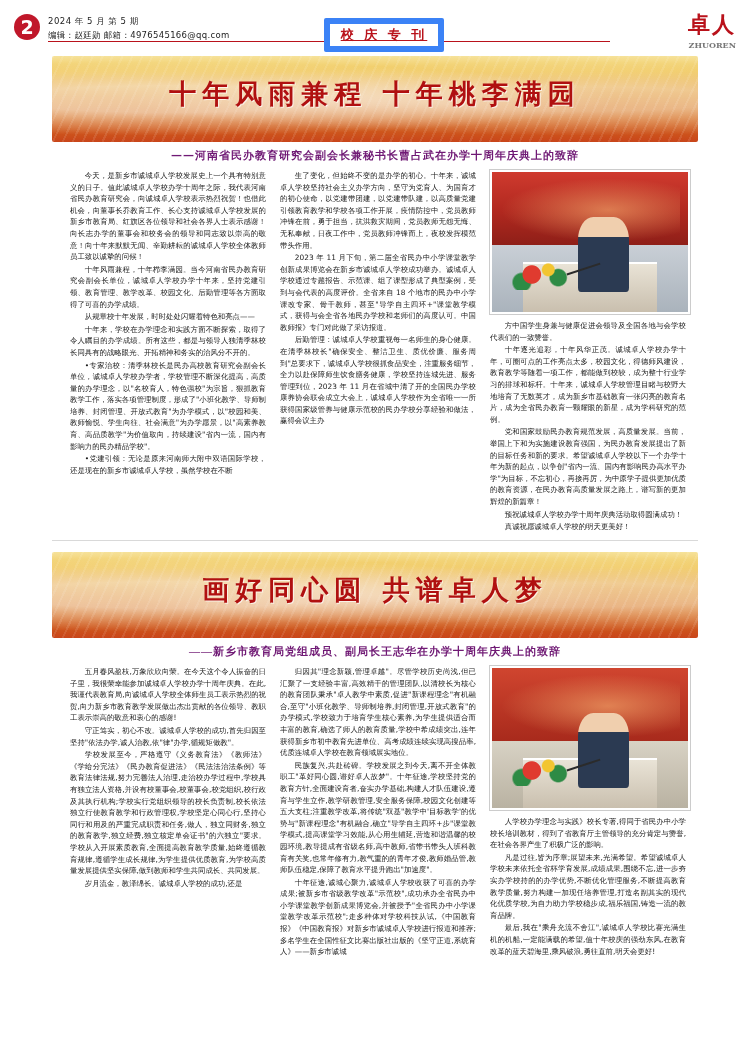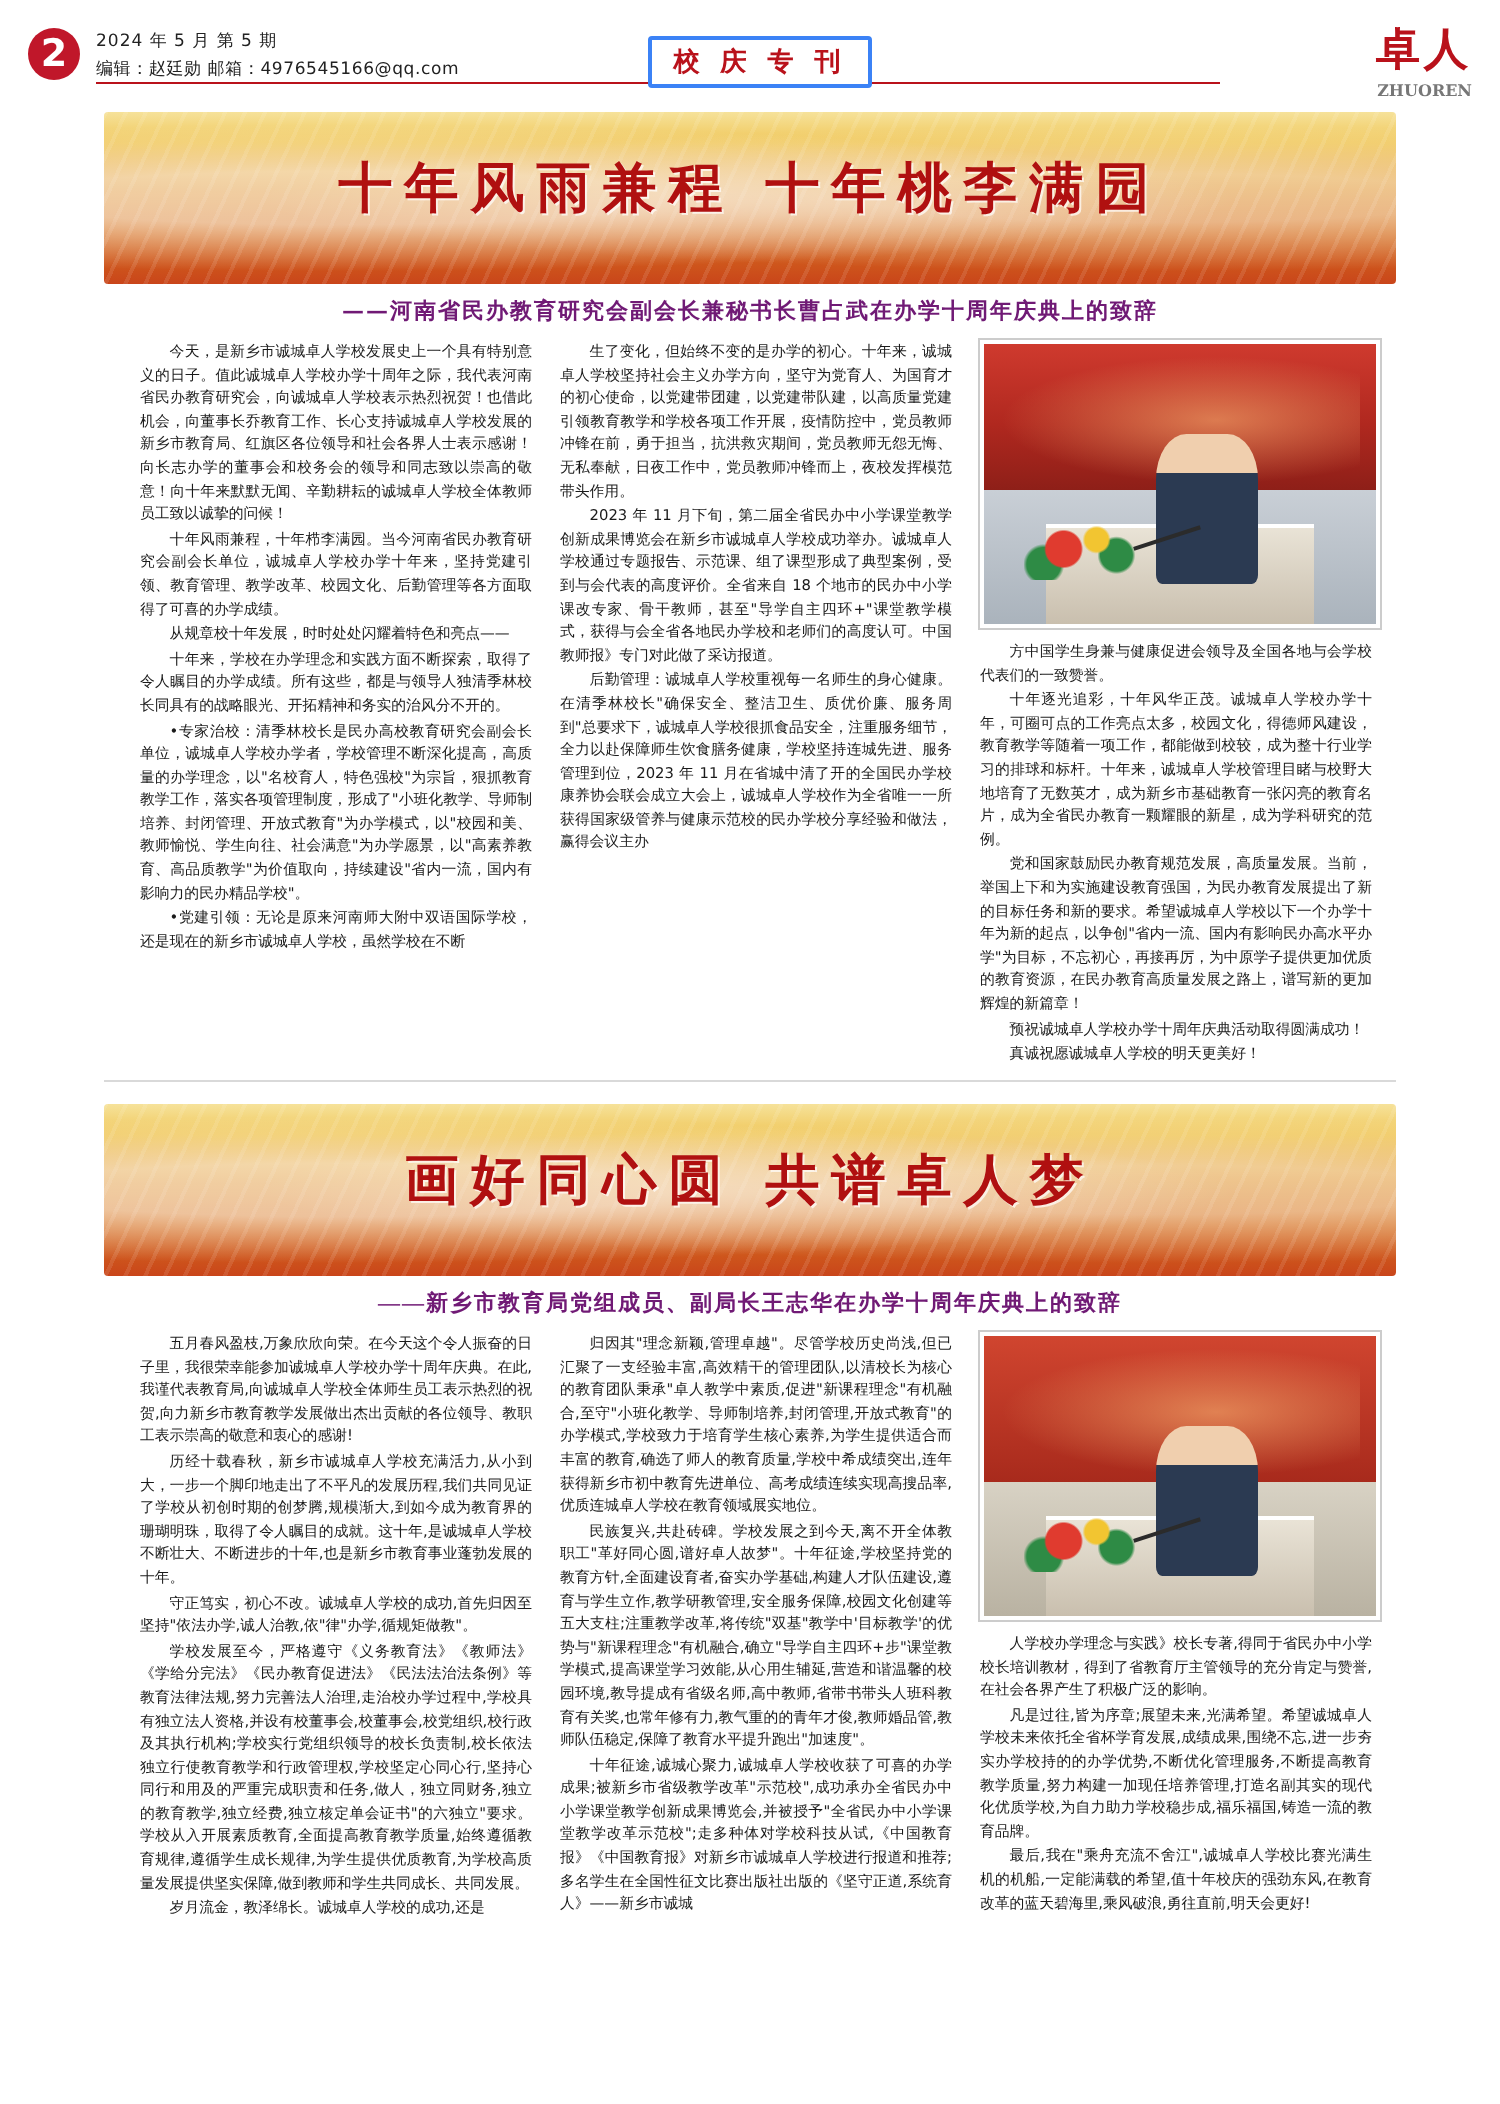--- a/index.html
+++ b/index.html
@@ -28,24 +28,25 @@
   .mast-meta .row1{letter-spacing:.5px;}
   .mast-meta .row2{letter-spacing:.3px;}
   .mast-line{
     position:absolute;left:48px;top:41px;width:276px;height:1px;background:#b9121b;
   }
   .mast-line2{
     position:absolute;left:430px;top:41px;width:180px;height:1px;background:#b9121b;
   }
   .mast-title{
     position:absolute;left:324px;top:18px;width:108px;height:22px;
-    border:2px solid #3b82f6;border-radius:2px;
+    border:6px solid #3b82f6;border-radius:2px;
     display:flex;align-items:center;justify-content:center;
     font-size:13px;font-weight:bold;color:#b9121b;letter-spacing:3px;
     background:#fff;
+    text-decoration:underline;
   }
   .mast-brand{
     position:absolute;right:14px;top:10px;
     font-size:22px;font-weight:bold;color:#b9121b;letter-spacing:2px;
     font-family:"DejaVu Serif","Liberation Serif",serif;
   }
   .mast-brand .sub{font-size:8px;color:#777;display:block;text-align:right;letter-spacing:0;}
 
   
   .article{position:absolute;left:0;width:750px;}
@@ -185,21 +186,20 @@
 
 <div class="article" style="top:552px;height:490px;">
   <div class="banner" style="top:0;text-decoration:underline;">
     <div class="banner-title">画好同心圆  共谱卓人梦</div>
   </div>
   <div class="sub-line" style="top:92px;font-family:Liberation Serif, serif;">——新乡市教育局党组成员、副局长王志华在办学十周年庆典上的致辞</div>
 
   <div class="cols" style="left:52px;top:114px;width:646px;">
     <div class="col" style="left:18px;width:196px;">
       <p>五月春风盈枝,万象欣欣向荣。在今天这个令人振奋的日子里，我很荣幸能参加诚城卓人学校办学十周年庆典。在此,我谨代表教育局,向诚城卓人学校全体师生员工表示热烈的祝贺,向力新乡市教育教学发展做出杰出贡献的各位领导、教职工表示崇高的敬意和衷心的感谢!</p>
-      <p>历经十载春秋，新乡市诚城卓人学校充满活力,从小到大，一步一个脚印地走出了不平凡的发展历程,我们共同见证了学校从初创时期的创梦腾,规模渐大,到如今成为教育界的珊瑚明珠，取得了令人瞩目的成就。这十年,是诚城卓人学校不断壮大、不断进步的十年,也是新乡市教育事业蓬勃发展的十年。</p>
       <p>守正笃实，初心不改。诚城卓人学校的成功,首先归因至坚持"依法办学,诚人治教,依"律"办学,循规矩做教"。</p>
       <p>学校发展至今，严格遵守《义务教育法》《教师法》《学给分完法》《民办教育促进法》《民法法治法条例》等教育法律法规,努力完善法人治理,走治校办学过程中,学校具有独立法人资格,并设有校董事会,校董事会,校党组织,校行政及其执行机构;学校实行党组织领导的校长负责制,校长依法独立行使教育教学和行政管理权,学校坚定心同心行,坚持心同行和用及的严重完成职责和任务,做人，独立同财务,独立的教育教学,独立经费,独立核定单会证书"的六独立"要求。学校从入开展素质教育,全面提高教育教学质量,始终遵循教育规律,遵循学生成长规律,为学生提供优质教育,为学校高质量发展提供坚实保障,做到教师和学生共同成长、共同发展。</p>
       <p>岁月流金，教泽绵长。诚城卓人学校的成功,还是</p>
     </div>
     <div class="col" style="left:228px;width:196px;">
       <p>归因其"理念新颖,管理卓越"。尽管学校历史尚浅,但已汇聚了一支经验丰富,高效精干的管理团队,以清校长为核心的教育团队秉承"卓人教学中素质,促进"新课程理念"有机融合,至守"小班化教学、导师制培养,封闭管理,开放式教育"的办学模式,学校致力于培育学生核心素养,为学生提供适合而丰富的教育,确选了师人的教育质量,学校中希成绩突出,连年获得新乡市初中教育先进单位、高考成绩连续实现高搜品率,优质连城卓人学校在教育领域展实地位。</p>
       <p>民族复兴,共赴砖碑。学校发展之到今天,离不开全体教职工"革好同心圆,谱好卓人故梦"。十年征途,学校坚持党的教育方针,全面建设育者,奋实办学基础,构建人才队伍建设,遵育与学生立作,教学研教管理,安全服务保障,校园文化创建等五大支柱;注重教学改革,将传统"双基"教学中'目标教学'的优势与"新课程理念"有机融合,确立"导学自主四环+步"课堂教学模式,提高课堂学习效能,从心用生辅延,营造和谐温馨的校园环境,教导提成有省级名师,高中教师,省带书带头人班科教育有关奖,也常年修有力,教气重的的青年才俊,教师婚品管,教师队伍稳定,保障了教育水平提升跑出"加速度"。</p>
       <p>十年征途,诚城心聚力,诚城卓人学校收获了可喜的办学成果;被新乡市省级教学改革"示范校",成功承办全省民办中小学课堂教学创新成果博览会,并被授予"全省民办中小学课堂教学改革示范校";走多种体对学校科技从试,《中国教育报》《中国教育报》对新乡市诚城卓人学校进行报道和推荐;多名学生在全国性征文比赛出版社出版的《坚守正道,系统育人》——新乡市诚城</p>
     </div>
     <div class="col" style="left:438px;width:196px;">

